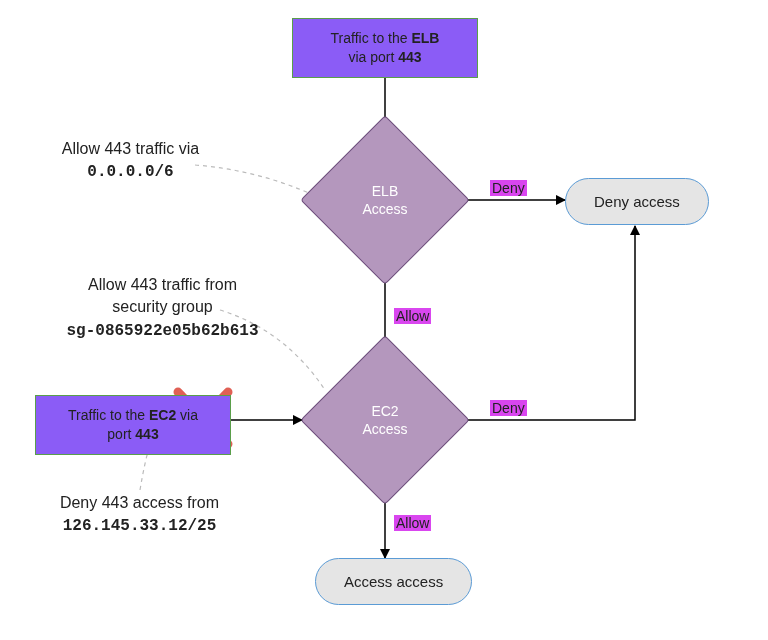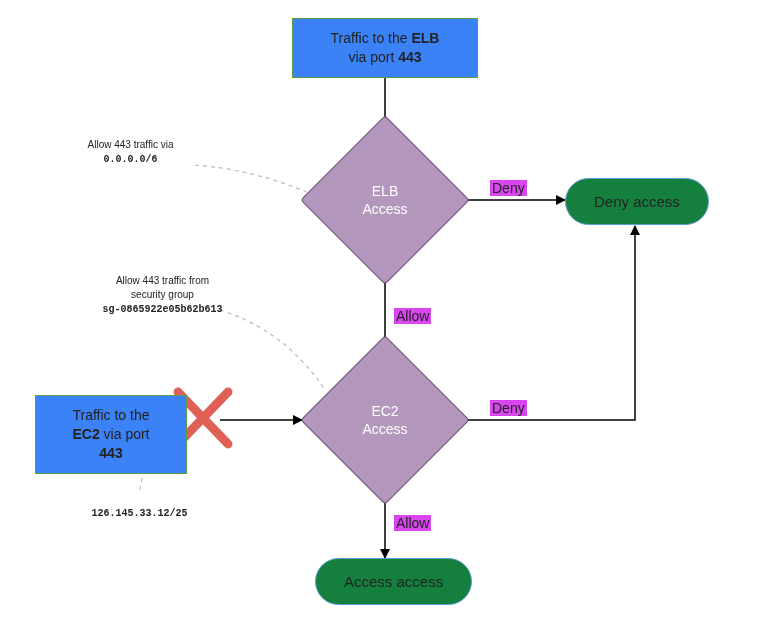--- a/index.html
+++ b/index.html
@@ -1,30 +1,30 @@
 <!DOCTYPE html>
 <html><head>
 <meta charset="utf-8">
 <style>
   * { box-sizing: border-box; margin: 0; padding: 0; }
   body { font-family: Arial, Helvetica, sans-serif; background: #fff; width: 768px; height: 640px; position: relative; }
   svg { position: absolute; top: 0; left: 0; }
   .box-green {
     position: absolute;
-    background: #3b82f6;
+    background: #8b5cf6;
     border: 1.5px solid #5a9e4a;
     padding: 10px 28px;
     text-align: center;
     font-size: 14px;
     color: #222;
     line-height: 1.35;
   }
   .box-pill {
     position: absolute;
-    background: #15803d;
+    background: #e5e5e5;
     border: 1.5px solid #5b9bd5;
     border-radius: 999px;
     padding: 14px 28px;
     text-align: center;
     font-size: 15px;
     color: #222;
   }
   .diamond {
     position: absolute;
     width: 120px;
@@ -44,21 +44,21 @@
     display: flex;
     align-items: center;
     justify-content: center;
     text-align: center;
     font-size: 14px;
     color: #fff;
     line-height: 1.3;
   }
   .ann {
     position: absolute;
-    font-size: 10px;
+    font-size: 16px;
     color: #222;
     text-align: center;
     line-height: 1.4;
   }
   .mono { font-family: 'Courier New', monospace; font-weight: bold; }
   .edge-label {
     position: absolute;
     font-size: 14px;
     color: #222;
     background: #d946ef;
@@ -114,21 +114,21 @@
   <span>Deny access</span>
 </div>
 
 <div class="diamond" style="left:325px; top:360px;">
   <div class="shape"></div>
   <div class="label">
     <span><span>EC2</span><br><span>Access</span></span>
   </div>
 </div>
 
-<div class="box-green" style="left:35px; top:395px; width:152px;">
+<div class="box-green" style="left:35px; top:395px; width:196px;">
   <span>
     <span>Traffic to the </span><b>EC2</b><span> via port </span><b>443</b>
   </span>
 </div>
 
 <div class="box-pill" style="left:315px; top:558px;">
   <span>Access access</span>
 </div>
 
 <div class="ann" style="left:48px; top:138px; width:165px;">
@@ -136,20 +136,20 @@
   <span class="mono">0.0.0.0/6</span>
 </div>
 
 <div class="ann" style="left:50px; top:262px; width:225px;margin-top:12px;">
   <span>Allow 443 traffic from</span><br>
   <span>security group</span><br>
   <span class="mono">sg-0865922e05b62b613</span>
 </div>
 
 <div class="ann" style="left:32px; top:492px; width:215px;">
-  <br>
+  <span>Deny 443 access from</span><br>
   <span class="mono">126.145.33.12/25</span>
 </div>
 
 <div class="edge-label" style="left:490px; top:180px;">Deny</div>
 <div class="edge-label" style="left:394px; top:308px;">Allow</div>
 <div class="edge-label" style="left:490px; top:400px;">Deny</div>
 <div class="edge-label" style="left:394px; top:515px;">Allow</div>
 
 </body></html>

